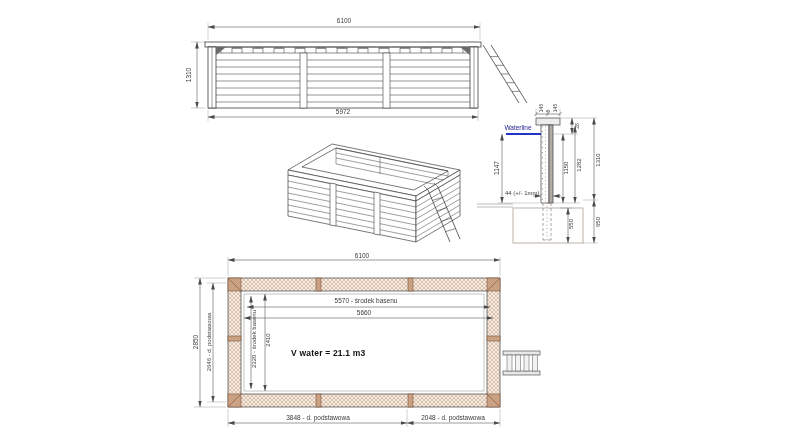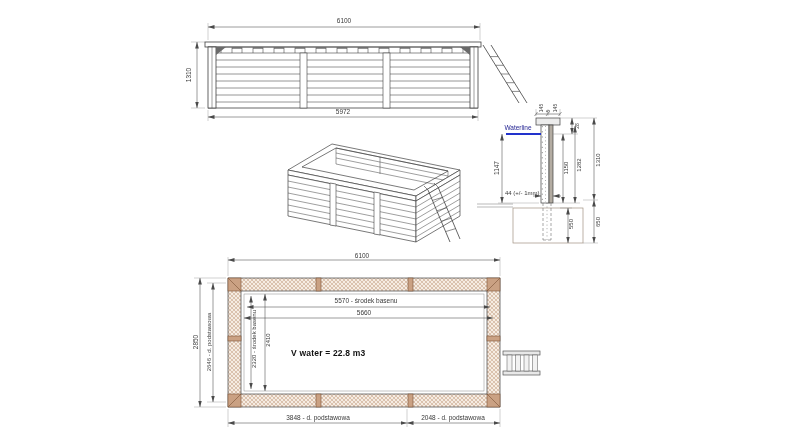--- a/index.html
+++ b/index.html
@@ -255,17 +255,17 @@
 <div class="lbl rot small" style="left:571px;top:224px">550</div>
 <div class="lbl rot small" style="left:598px;top:222px">650</div>
 
 <div class="lbl ctr" style="left:362px;top:256px">6100</div>
 <div class="lbl rot" style="left:196px;top:342px">2850</div>
 <div class="lbl rot small" style="left:209px;top:342px">2646 - d. podstawowa</div>
 <div class="lbl ctr" style="left:366px;top:301px">5570 - środek basenu</div>
 <div class="lbl ctr" style="left:364px;top:313px">5660</div>
 <div class="lbl rot small" style="left:254px;top:339px">2320 - środek basenu</div>
 <div class="lbl rot small" style="left:268px;top:340px">2410</div>
-<div class="lbl vol" style="left:291px;top:349px">V water = 22.8 m3</div>
+<div class="lbl vol" style="left:291px;top:349px">V water = 21.1 m3</div>
 <div class="lbl ctr" style="left:318px;top:418px">3848 - d. podstawowa</div>
 <div class="lbl ctr" style="left:453px;top:418px">2048 - d. podstawowa</div>
 
 </div>
 
 </body></html>

